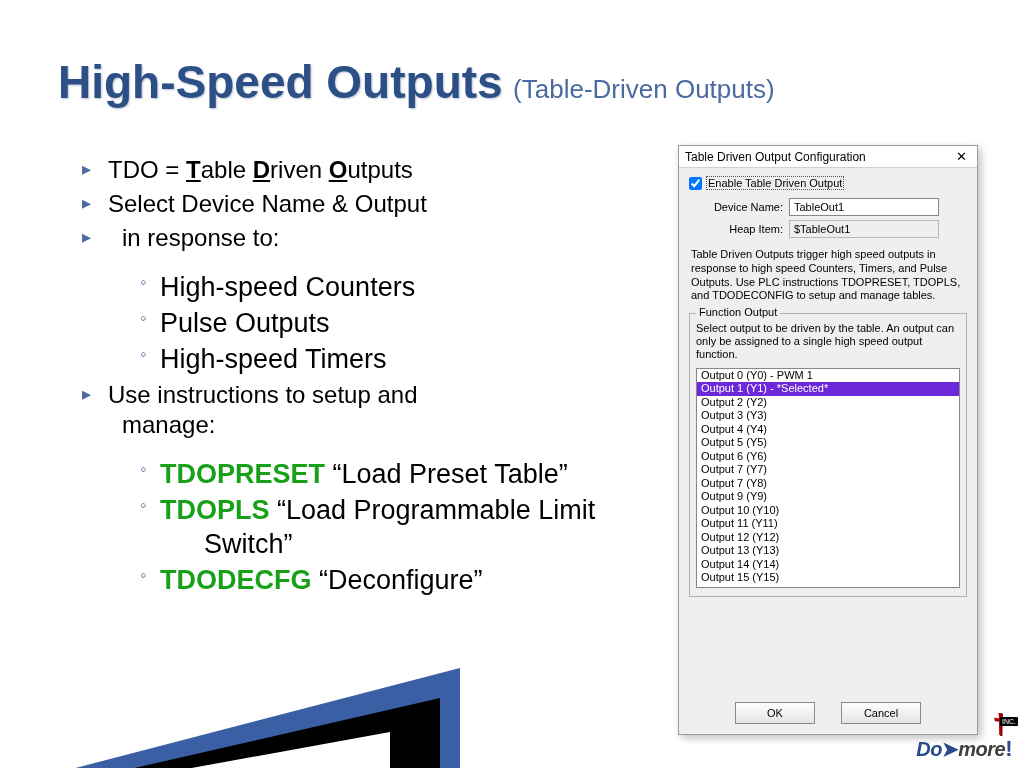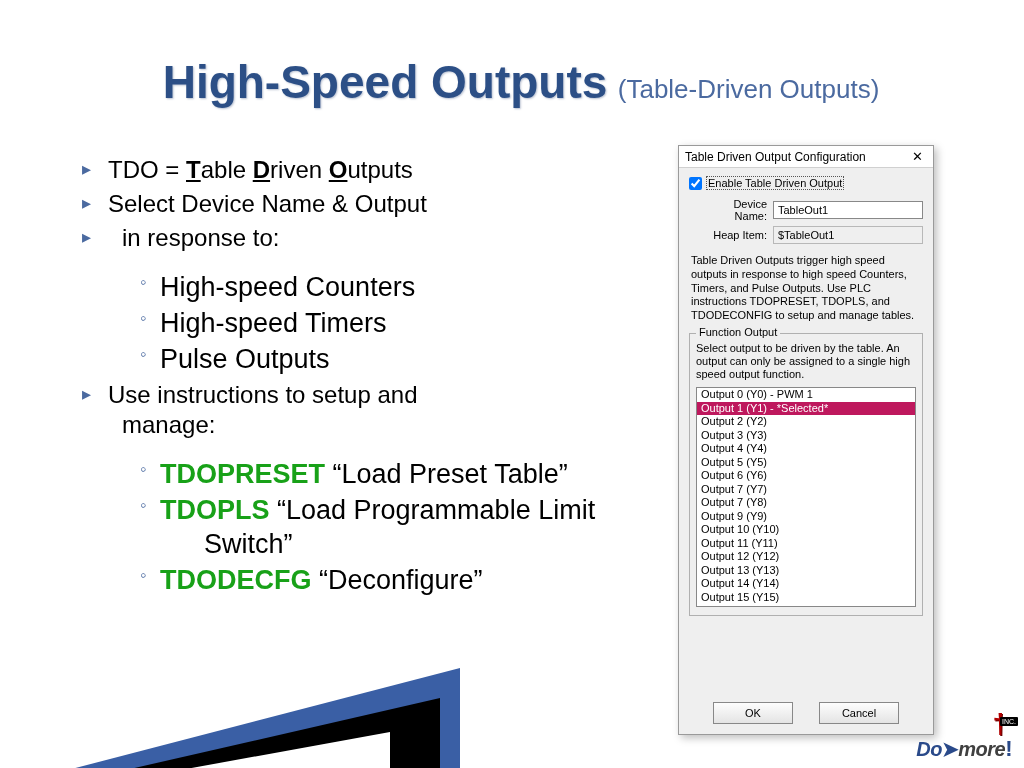--- a/index.html
+++ b/index.html
@@ -3,21 +3,21 @@
 <meta charset="utf-8">
 <style>
   * { box-sizing: border-box; margin: 0; padding: 0; }
   body {
     width: 1024px; height: 768px;
     background: #fff;
     font-family: "Segoe UI", Tahoma, Arial, sans-serif;
     position: relative; overflow: hidden;
   }
   .title-area {
-    position: absolute; top: 55px; left: 58px; right: 40px; text-align: center;
+    position: absolute; top: 55px; left: 58px; right: 40px;
   }
   .title-main {
     font-family: "Trebuchet MS", "Segoe UI", sans-serif;
     font-size: 46px; font-weight: 700;
     color: #2c4f86;
     text-shadow: 1px 1px 2px rgba(80,100,140,0.4);
     display: inline;
   }
   .title-sub {
     font-family: "Trebuchet MS", "Segoe UI", sans-serif;
@@ -43,21 +43,21 @@
   ul.lvl2 > li::before {
     content: "◦"; position: absolute; left: 0; top: 0;
     color: #4b6aa0; font-size: 18px;
   }
   .u { text-decoration: underline; font-weight: 700; }
   .kw { color: #18a118; font-weight: 700; }
   .sub-wrap { padding-left: 44px; }
 
   
   .dialog {
-    position: absolute; top: 145px; left: 678px; width: 256px; height: 590px;
+    position: absolute; top: 145px; left: 678px; width: 300px; height: 590px;
     background: #efefef; border: 1px solid #9a9a9a;
     box-shadow: 3px 3px 8px rgba(0,0,0,0.25);
     font-family: Tahoma, Arial, sans-serif; font-size: 11px; color: #000;
   }
   .dlg-title {
     height: 22px; background: #fff; border-bottom: 1px solid #d0d0d0;
     display: flex; align-items: center; justify-content: space-between;
     padding: 0 6px; font-size: 12px;
   }
   .dlg-close { font-size: 13px; font-family: Arial; cursor: default; padding:0 4px; }
@@ -81,21 +81,21 @@
   .fieldset .legend {
     position: absolute; top: -8px; left: 6px; background: #efefef;
     padding: 0 3px; font-size: 11px;
   }
   .fs-desc { margin: 2px 0 6px 0; line-height: 1.2; }
   .listbox {
     border: 1px solid #888; background: #fff; height: 220px;
     overflow: hidden; font-size: 11px;
   }
   .listbox .opt { padding: 0 4px; height: 13.5px; line-height: 13.5px; white-space: nowrap; }
-  .listbox .opt.sel { background: #be185d; color: #fff; }
+  .listbox .opt.sel { background: #6d28d9; color: #fff; }
   .dlg-btns {
     position: absolute; bottom: 10px; left: 0; right: 0;
     display: flex; justify-content: center; gap: 26px;
   }
   .dlg-btn {
     width: 80px; height: 22px; border: 1px solid #888;
     background: linear-gradient(#fdfdfd,#e4e4e4);
     font-family: Tahoma, Arial, sans-serif; font-size: 11px;
     text-align: center; line-height: 20px;
   }
@@ -142,22 +142,22 @@
 <div class="content">
   <ul class="lvl1">
     <li>
       <span>TDO = </span><span class="u">T</span><span>able </span><span class="u">D</span><span>riven </span><span class="u">O</span><span>utputs</span>
     </li>
     <li>Select Device Name &amp; Output</li>
     <li>
       <div class="wrap">in response to:</div>
       <ul class="lvl2">
         <li>High-speed Counters</li>
+        <li>Pulse Outputs</li>
         <li>High-speed Timers</li>
-        <li>Pulse Outputs</li>
       </ul>
     </li>
     <li>
       <span>Use instructions to setup and</span>
       <div class="wrap">manage:</div>
       <ul class="lvl2">
         <li><span class="kw">TDOPRESET</span><span> “Load Preset Table”</span></li>
         <li><span class="kw">TDOPLS</span><span> “Load Programmable Limit</span>
           <div class="sub-wrap">Switch”</div>
         </li>

